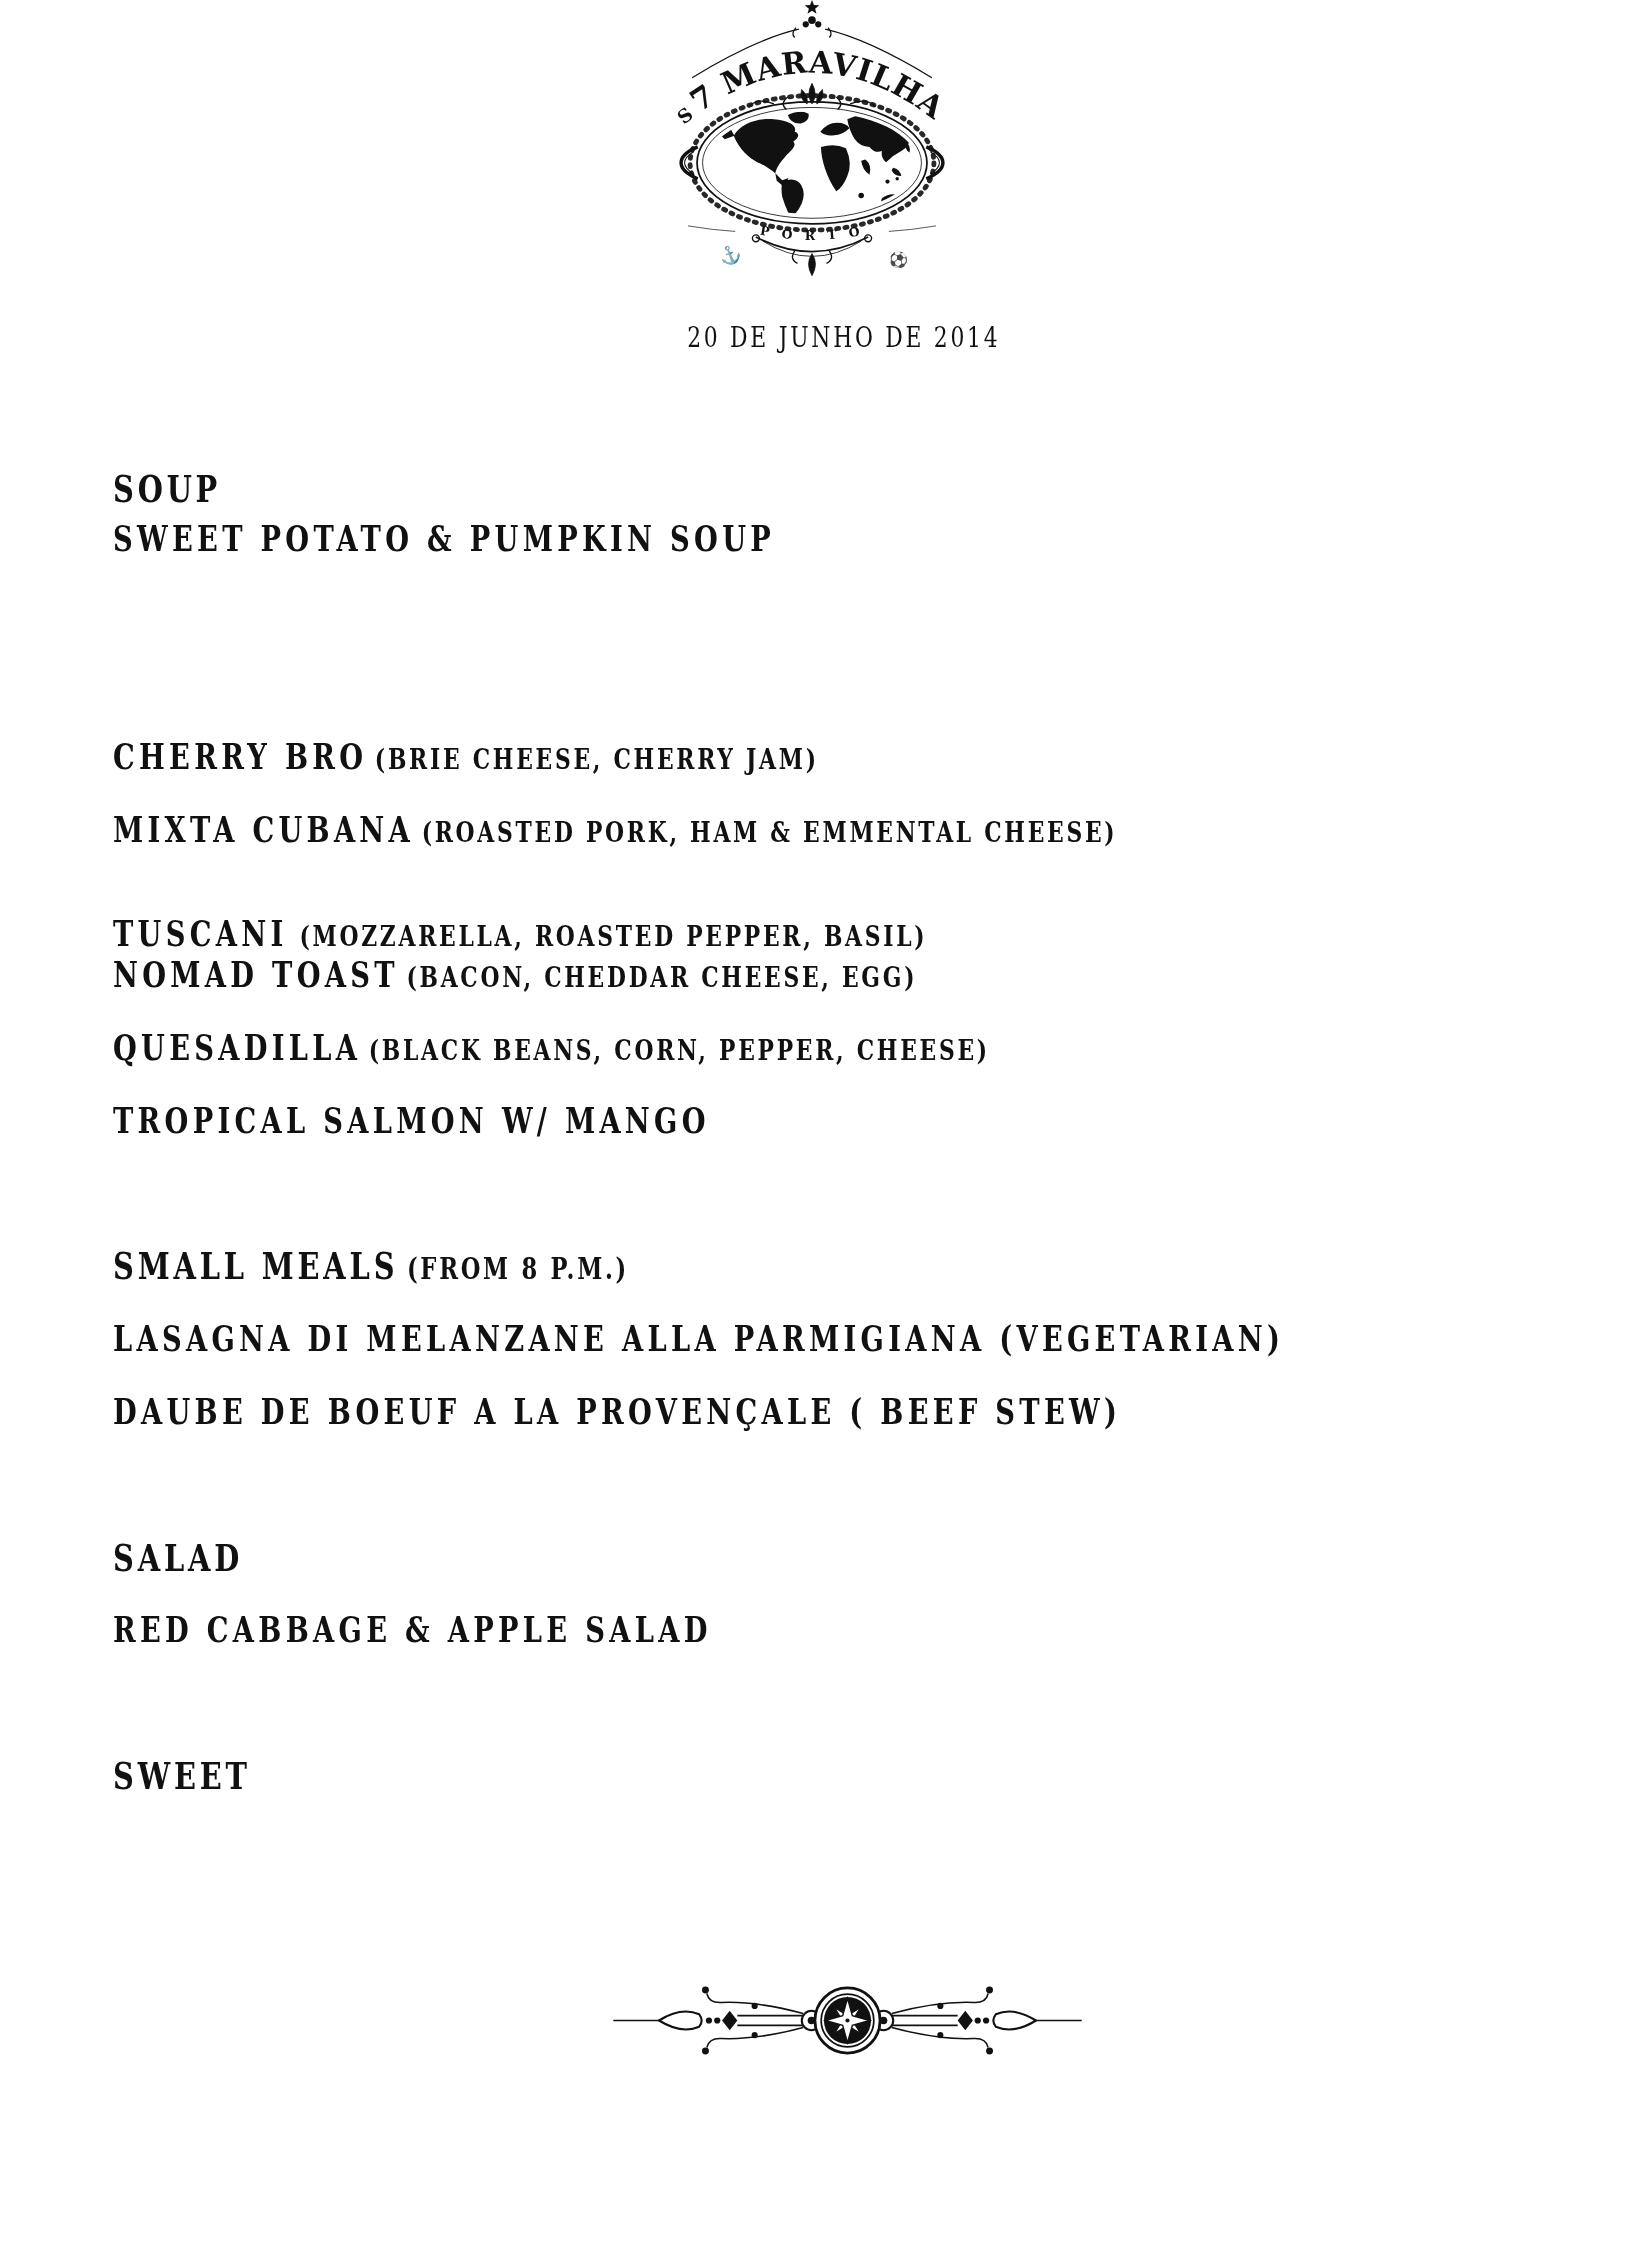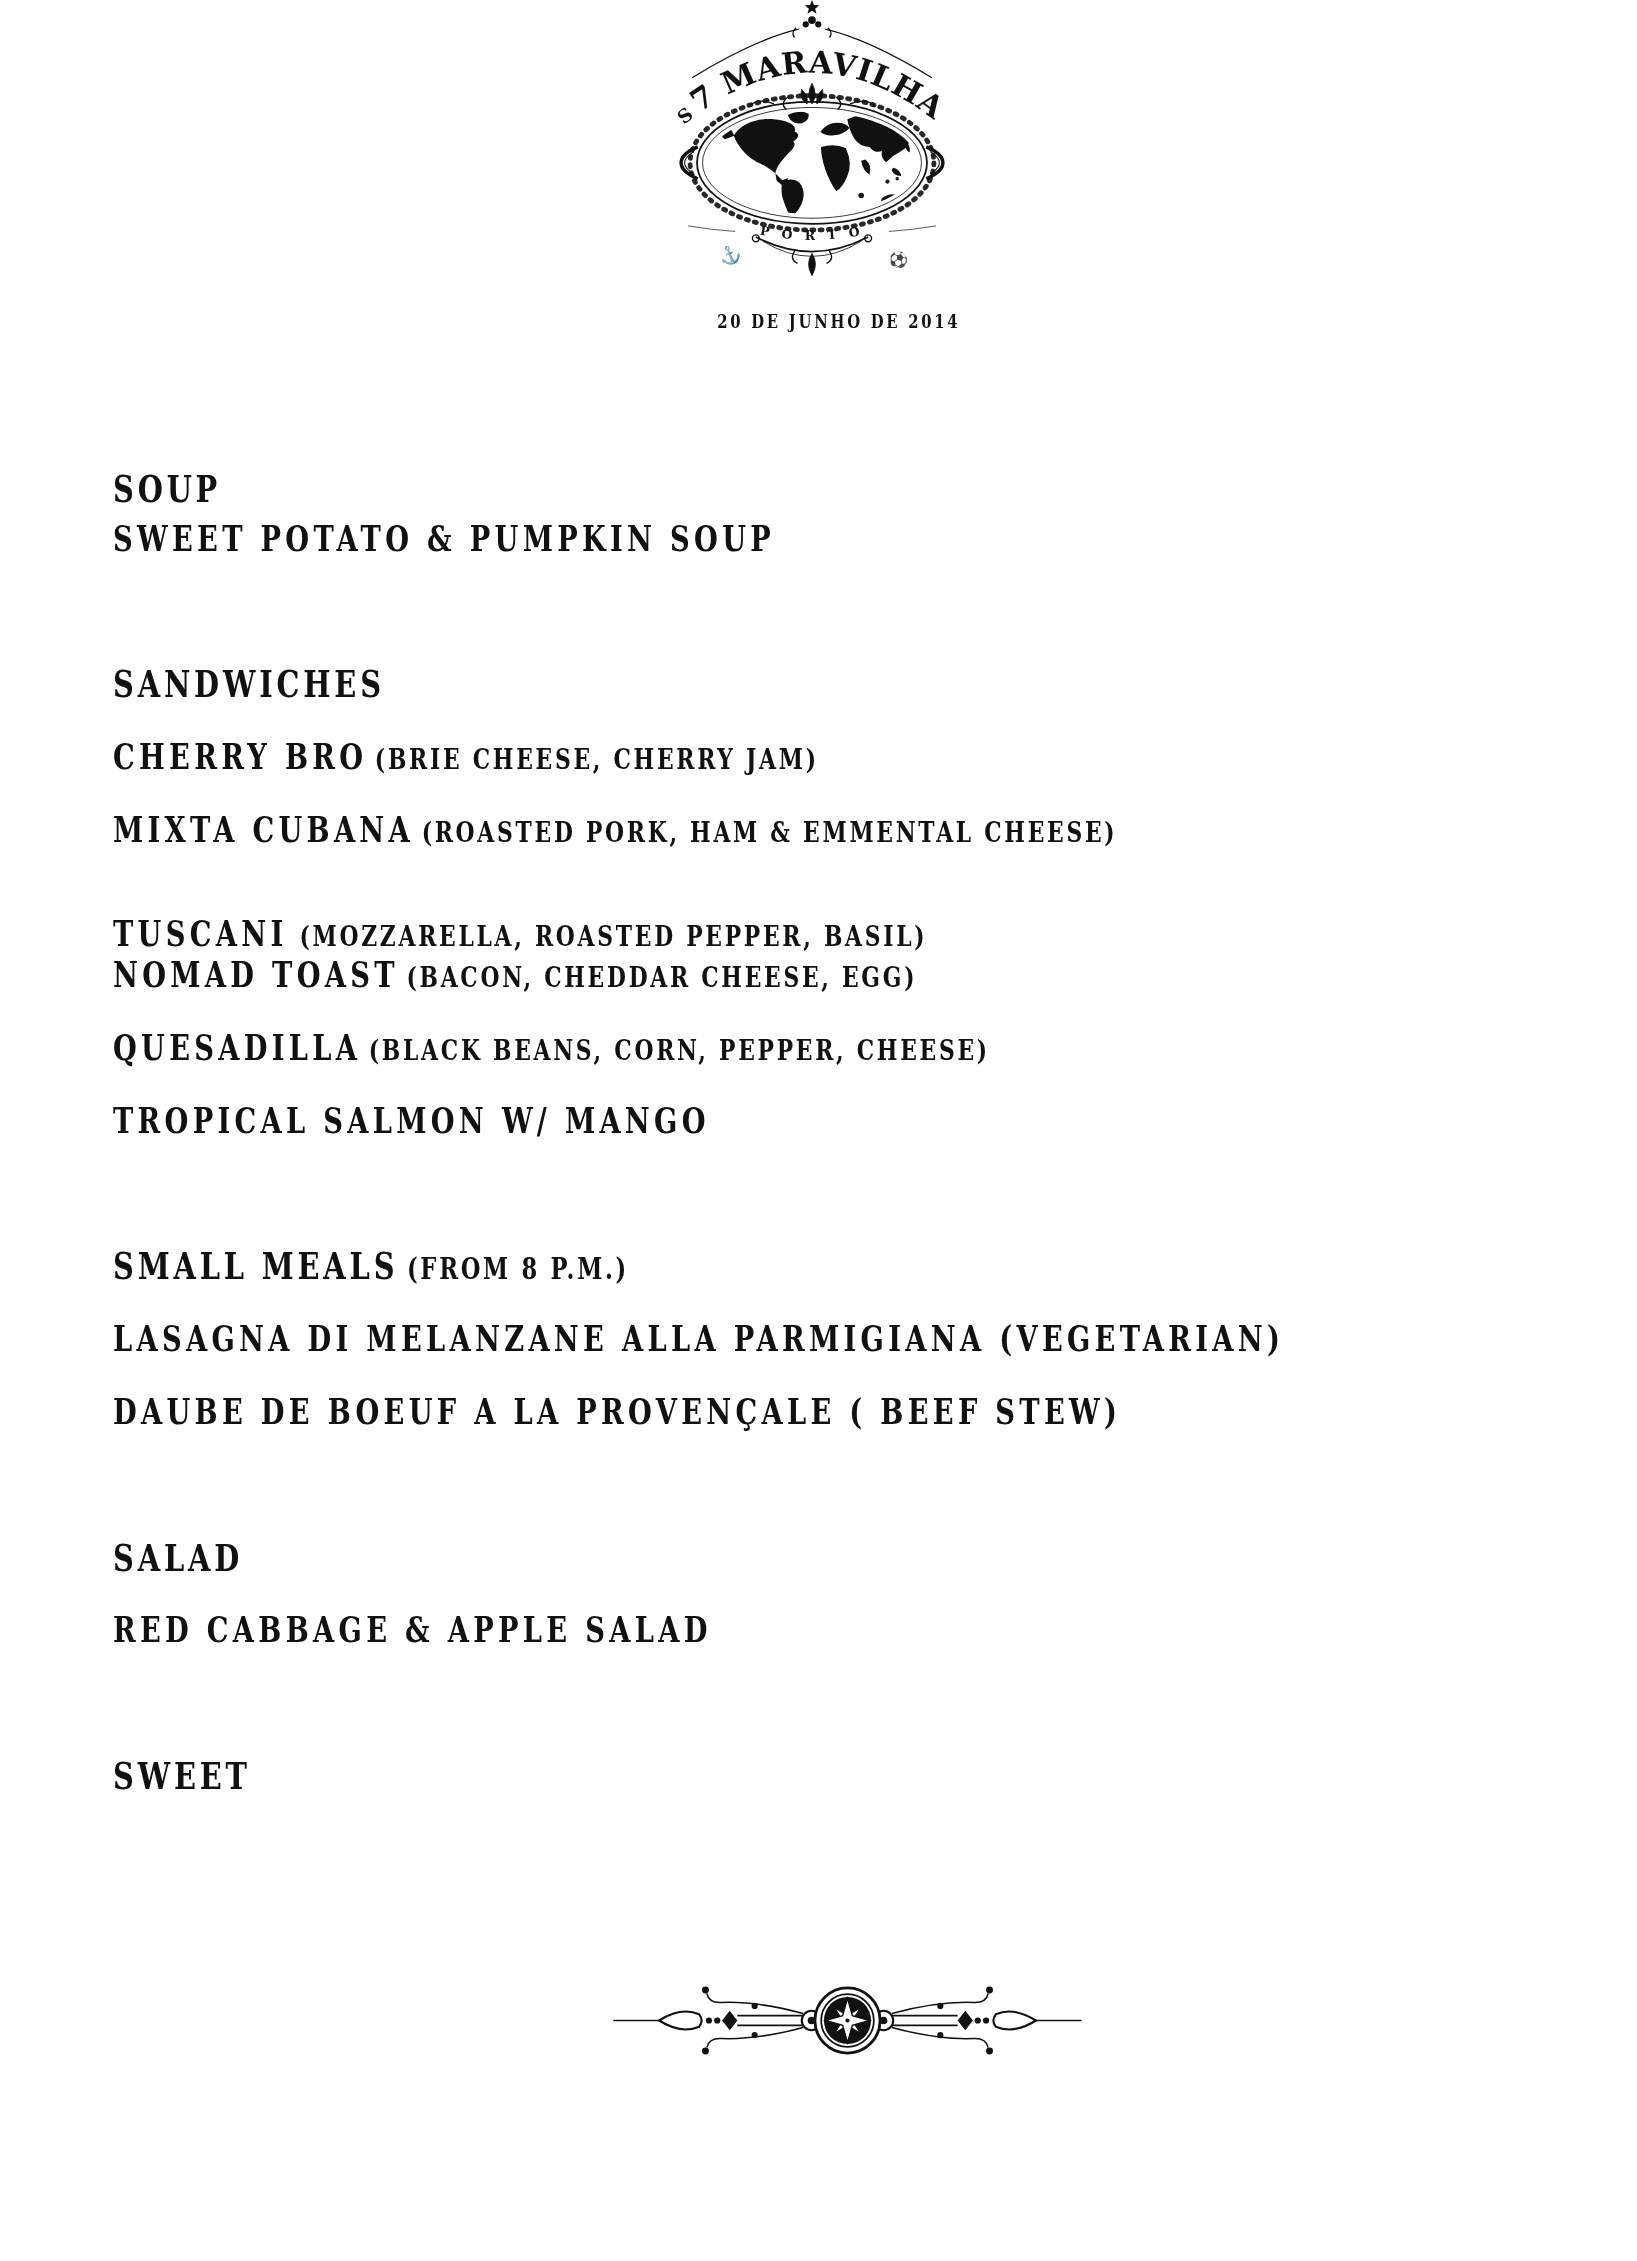--- a/index.html
+++ b/index.html
@@ -9,21 +9,21 @@
     font-family:"DejaVu Serif",serif;
   }
   .page{position:absolute;inset:0;}
 
   
   .logo{position:absolute;left:652px;top:0px;width:320px;height:298px;}
 
   
   .date-line{
     position:absolute;top:288px;left:0;width:1637px;text-align:center;
-    font-weight:700;font-size:19px;letter-spacing:3.5px;white-space:pre;
+    font-weight:400;font-size:28px;letter-spacing:3.5px;white-space:pre;
   }
   .date-line .cond{transform-origin:50% 0;}
 
   
   .menu-line{
     position:absolute;left:98px;white-space:pre;font-weight:700;line-height:1;
   }
   .cond{display:inline-block;transform:scaleX(0.78);transform-origin:0 0;white-space:pre;}
   .section-title{font-size:37px;letter-spacing:4.9px;}
   .title-detail{font-size:29px;letter-spacing:3.5px;margin-left:11px;}
@@ -133,23 +133,20 @@
     <span class="cond">20 DE JUNHO DE 2014</span>
   </div>
 
   <div class="menu-line" style="top:460px">
     <span class="cond"><span class="section-title">SOUP</span></span>
   </div>
   <div class="menu-line" style="top:510px">
     <span class="cond"><span class="item-name">SWEET POTATO &amp; PUMPKIN SOUP</span></span>
   </div>
 
-  <div class="menu-line" style="top:655px">
-    <span class="cond"><span class="section-title">SANDWICHES</span></span>
-  </div>
   <div class="menu-line" style="top:728px">
     <span class="cond"><span class="item-name">CHERRY BRO</span><span class="item-detail">(BRIE CHEESE, CHERRY JAM)</span></span>
   </div>
   <div class="menu-line" style="top:801px">
     <span class="cond"><span class="item-name">MIXTA CUBANA</span><span class="item-detail">(ROASTED PORK, HAM &amp; EMMENTAL CHEESE)</span></span>
   </div>
   <div class="menu-line" style="top:905px">
     <span class="cond"><span class="item-name">TUSCANI</span><span class="item-detail" style="margin-left:15.3px">(MOZZARELLA, ROASTED PEPPER, BASIL)</span></span>
   </div>
   <div class="menu-line" style="top:946px">

